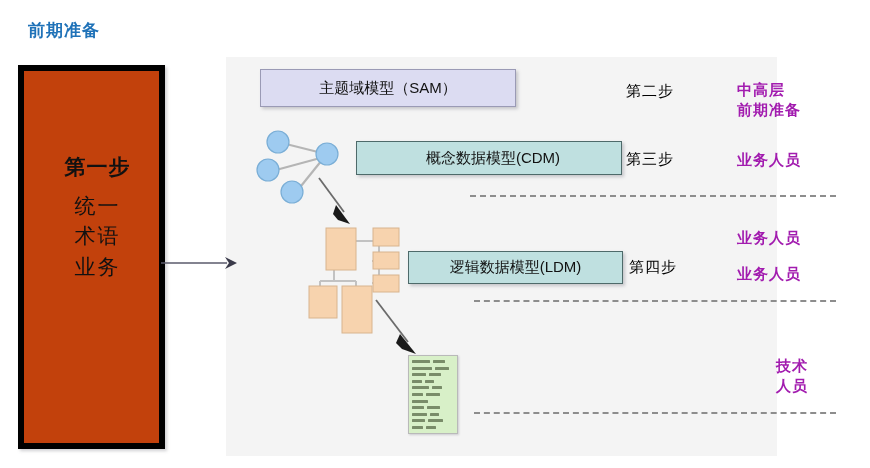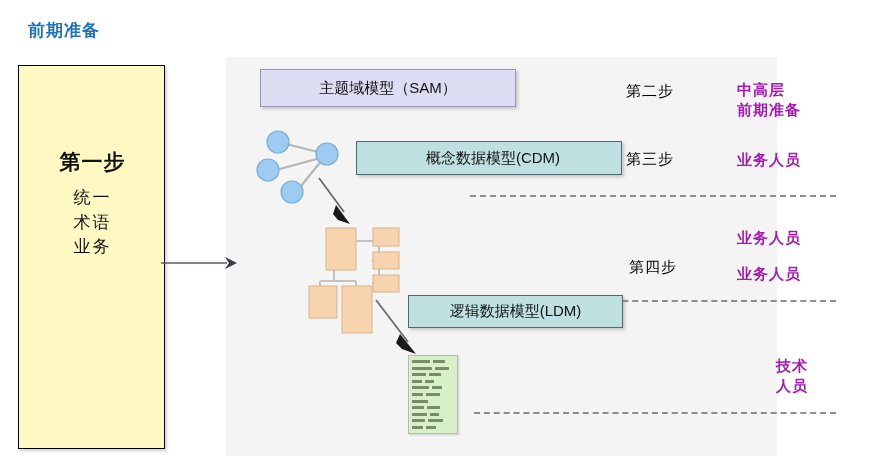--- a/index.html
+++ b/index.html
@@ -20,34 +20,34 @@
     color:#1f72b8;
     letter-spacing:1px;
     white-space:nowrap;
   }
   #h-prep{left:24px;top:19px;}
   #h-flow{left:397px;top:19px;}
 
   
   #prep-box{
     position:absolute;left:14px;top:65px;width:147px;height:384px;
-    background:#fef9c3;
-    border:1px solid #000000;
+    background:#c2410c;
+    border:6px solid #000000;
     box-shadow:2px 2px 3px rgba(120,120,130,.35);
     box-sizing:border-box;
   }
   #prep-inner{
     position:absolute;left:0;top:82px;width:147px;
     text-align:center;color:#111;
   }
   #prep-step{
     font-size:21px;font-weight:bold;letter-spacing:1px;
     margin-bottom:10px;
   }
-  .prep-line{font-size:17px;line-height:1.45;letter-spacing:2px;text-align:center;}
+  .prep-line{font-size:21px;line-height:1.45;letter-spacing:2px;text-align:center;}
 
   
   #connector{position:absolute;left:155px;top:248px;width:85px;height:30px;}
 
   
   #flow-panel{
     position:absolute;left:222px;top:57px;width:551px;height:399px;
     background:#f4f4f4;
   }
 
@@ -65,21 +65,20 @@
   #box-cdm{
     left:352px;top:141px;width:266px;height:34px;
     background:#bfe0e0;border:1px solid #4e6a6a;
     box-shadow:2px 2px 3px rgba(130,130,140,.4);
     padding-left:8px;
   }
   #box-ldm{
     left:404px;top:251px;width:215px;height:33px;
     background:#bfe0e0;border:1px solid #4e6a6a;
     box-shadow:2px 2px 3px rgba(130,130,140,.4);
-    margin-top:44px;
   }
   #box-pdm{
     left:456px;top:358px;width:259px;height:34px;
     background:#bfe0e0;border:1px solid #4e6a6a;
     box-shadow:2px 2px 3px rgba(130,130,140,.4);
   }
 
   
   .steplabel{
     position:absolute;font-size:15px;color:#000000;white-space:nowrap;

